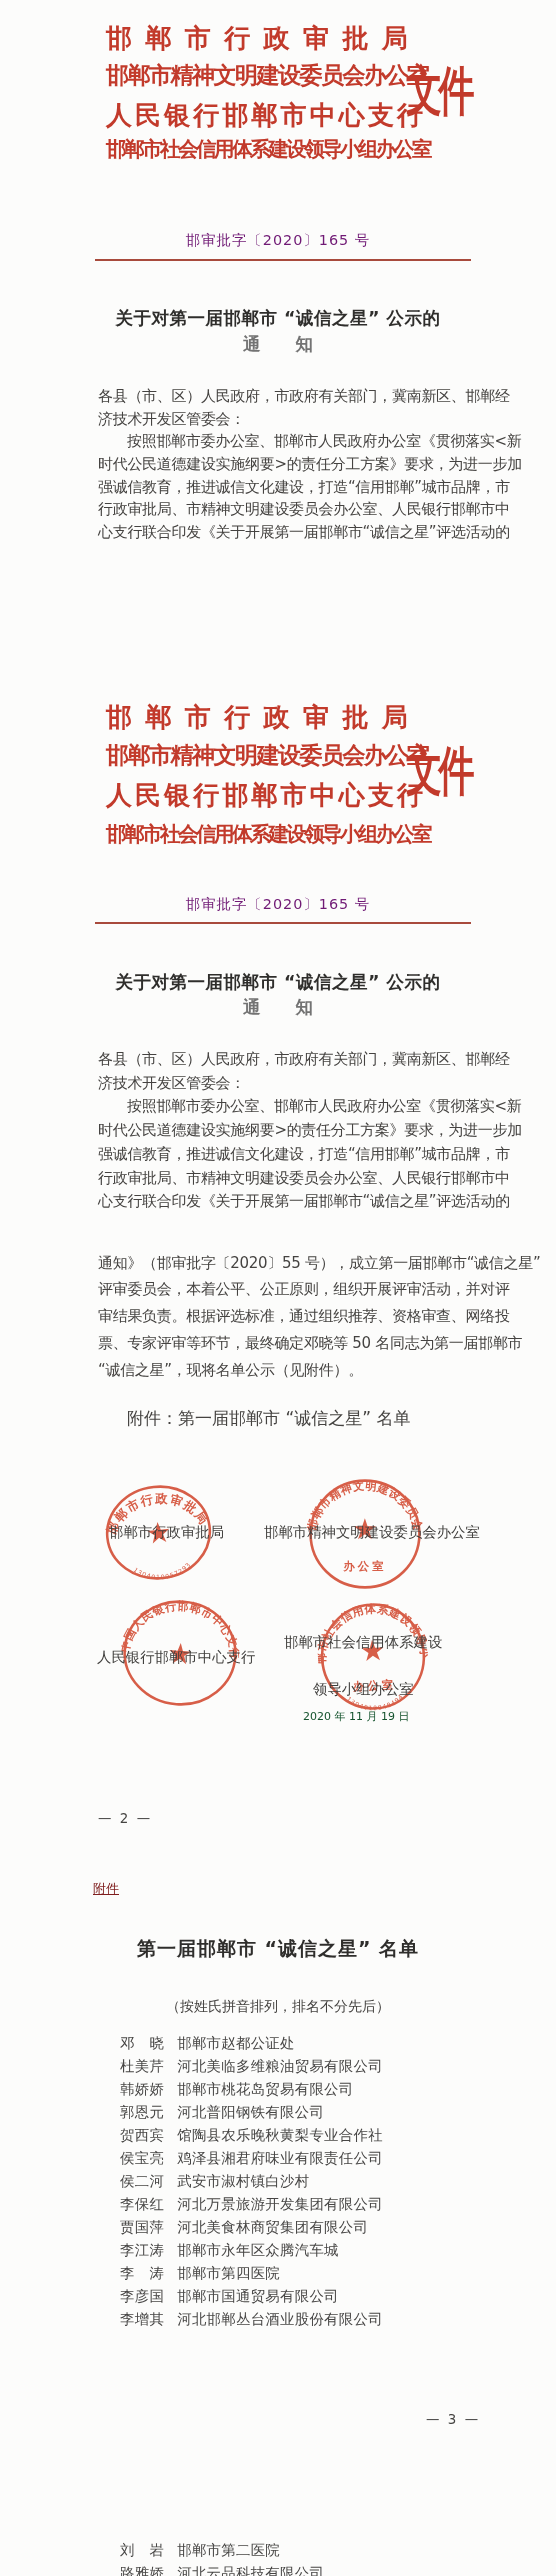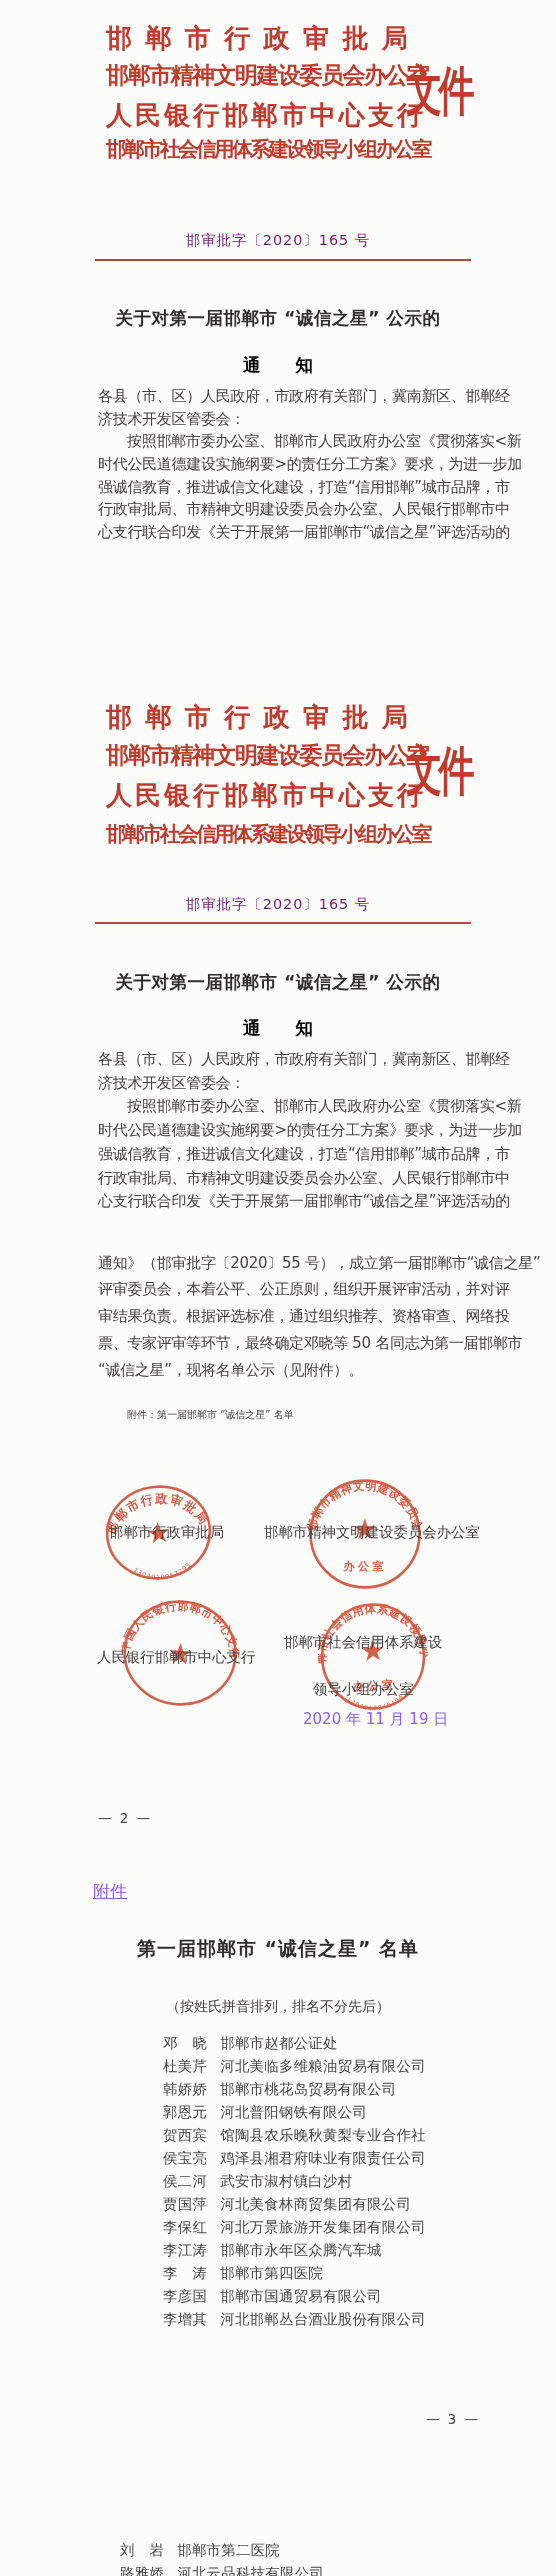--- a/index.html
+++ b/index.html
@@ -16,42 +16,42 @@
   .org2 { font-size:23px; font-weight:bold; letter-spacing:-1.5px; }
   .org3 { font-size:26px; font-weight:bold; letter-spacing:3.1px; }
   .org4 { font-size:20.6px; font-weight:bold; letter-spacing:-2.6px; }
   .wenjian {
     font-size:53px; font-weight:bold; letter-spacing:-5.2px;
     transform:scaleX(.68); transform-origin:left top;
   }
   .docnum { font-size:14.4px; letter-spacing:1px; width:556px; text-align:center; color:#701a75; }
   .rule { position:absolute; left:95px; width:376px; height:1.5px; background:#a84a3c; }
   .title1 { font-size:17.5px; font-weight:bold; width:556px; text-align:center; color:#2f2e2c; letter-spacing:0.5px; }
-  .title2 { font-size:17.5px; font-weight:bold; width:556px; text-align:center; color:#000000;margin-top:21px; }
+  .title2 { font-size:17.5px; font-weight:bold; width:556px; text-align:center; color:#737373; }
   .bl { font-size:15px; left:98px; width:376px; letter-spacing:-0.3px; color:#454341; }
   .ind { padding-left:29px; }
-  .attref { font-size:10px; left:127px; color:#454341; }
+  .attref { font-size:17px; left:127px; color:#454341; }
   
   .seal { position:absolute; mix-blend-mode:multiply; opacity:.88; }
   .seal-ring { fill:none; stroke:#d5492f; stroke-width:5; }
   .seal-star { fill:#d5492f; font-size:56px; }
   .seal-arc  { fill:#d5492f; font-size:24px; letter-spacing:3px; font-weight:bold; }
   .seal-arc2 { fill:#d5492f; font-size:22px; letter-spacing:1px; font-weight:bold; }
   .seal-inner{ fill:#d5492f; font-size:22px; letter-spacing:6px; font-weight:bold; }
   .seal-serial{ fill:#d5492f; font-size:12px; letter-spacing:2px; }
   .seal-label { font-size:14.4px; color:#403f3d; z-index:3; }
-  .datez { font-size:15px; color:#8b5cf6; z-index:3; }
+  .datez { font-size:11px; color:#14532d; z-index:3; }
   .pfoot { font-size:13.4px; color:#454442; letter-spacing:2.1px; }
   
-  .applabel { font-size:17px; color:#8b5cf6;text-decoration:underline; }
+  .applabel { font-size:13px; color:#7f1d1d;text-decoration:underline; }
   .apptitle { font-size:19px; font-weight:bold; width:556px; text-align:center; color:#2f2e2c; letter-spacing:1px; }
   .appnote  { font-size:14px; width:556px; text-align:center; color:#454341; }
   .list { position:absolute; left:0; width:556px; }
   .row { position:relative; padding-left:120px; font-size:14.4px; color:#474645; letter-spacing:0.3px; }
-  .l3 .row { height:23px;margin-left:43px; }
+  .l3 .row { height:23px; }
   .l4 .row { height:23px; }
   .nm { display:inline-block; min-width:49px; }
   .org { margin-left:8.2px; }
 </style>
 </head>
 <body>
 
 <div class="t red org1" style="left:106px; top:24px;">邯郸市行政审批局</div>
 <div class="t red org2" style="left:106px; top:62px;">邯郸市精神文明建设委员会办公室</div>
 <div class="t red org3" style="left:106px; top:101px;">人民银行邯郸市中心支行</div>
@@ -147,22 +147,22 @@
 <div class="t appnote" style="left:0; top:1998px;">（按姓氏拼音排列，排名不分先后）</div>
 
 <div class="list l3" style="top:2034px;">
   <div class="row"><span class="nm">邓　晓</span><span class="org">邯郸市赵都公证处</span></div>
   <div class="row"><span class="nm">杜美芹</span><span class="org">河北美临多维粮油贸易有限公司</span></div>
   <div class="row"><span class="nm">韩娇娇</span><span class="org">邯郸市桃花岛贸易有限公司</span></div>
   <div class="row"><span class="nm">郭恩元</span><span class="org">河北普阳钢铁有限公司</span></div>
   <div class="row"><span class="nm">贺西宾</span><span class="org">馆陶县农乐晚秋黄梨专业合作社</span></div>
   <div class="row"><span class="nm">侯宝亮</span><span class="org">鸡泽县湘君府味业有限责任公司</span></div>
   <div class="row"><span class="nm">侯二河</span><span class="org">武安市淑村镇白沙村</span></div>
+  <div class="row"><span class="nm">李保红</span><span class="org">河北万景旅游开发集团有限公司</span></div>
   <div class="row"><span class="nm">贾国萍</span><span class="org">河北美食林商贸集团有限公司</span></div>
-  <div class="row"><span class="nm">李保红</span><span class="org">河北万景旅游开发集团有限公司</span></div>
   <div class="row"><span class="nm">李江涛</span><span class="org">邯郸市永年区众腾汽车城</span></div>
   <div class="row"><span class="nm">李　涛</span><span class="org">邯郸市第四医院</span></div>
   <div class="row"><span class="nm">李彦国</span><span class="org">邯郸市国通贸易有限公司</span></div>
   <div class="row"><span class="nm">李增其</span><span class="org">河北邯郸丛台酒业股份有限公司</span></div>
 </div>
 <div class="t pfoot" style="left:426px; top:2412px;">— 3 —</div>
 
 <div class="list l4" style="top:2541px;">
   <div class="row"><span class="nm">刘　岩</span><span class="org">邯郸市第二医院</span></div>
   <div class="row"><span class="nm">路雅娇</span><span class="org">河北云品科技有限公司</span></div>

